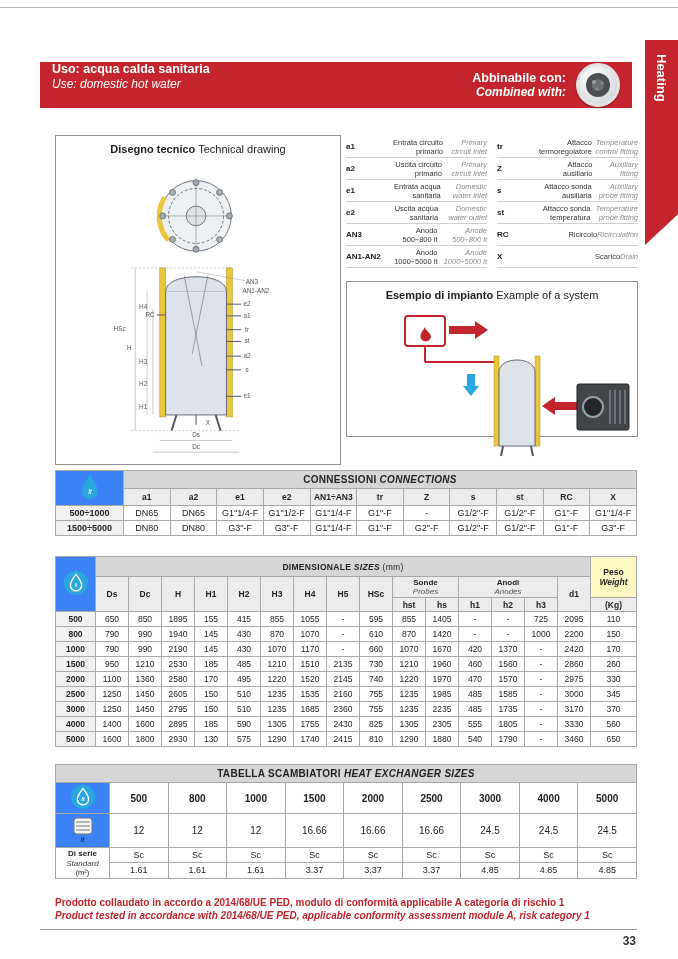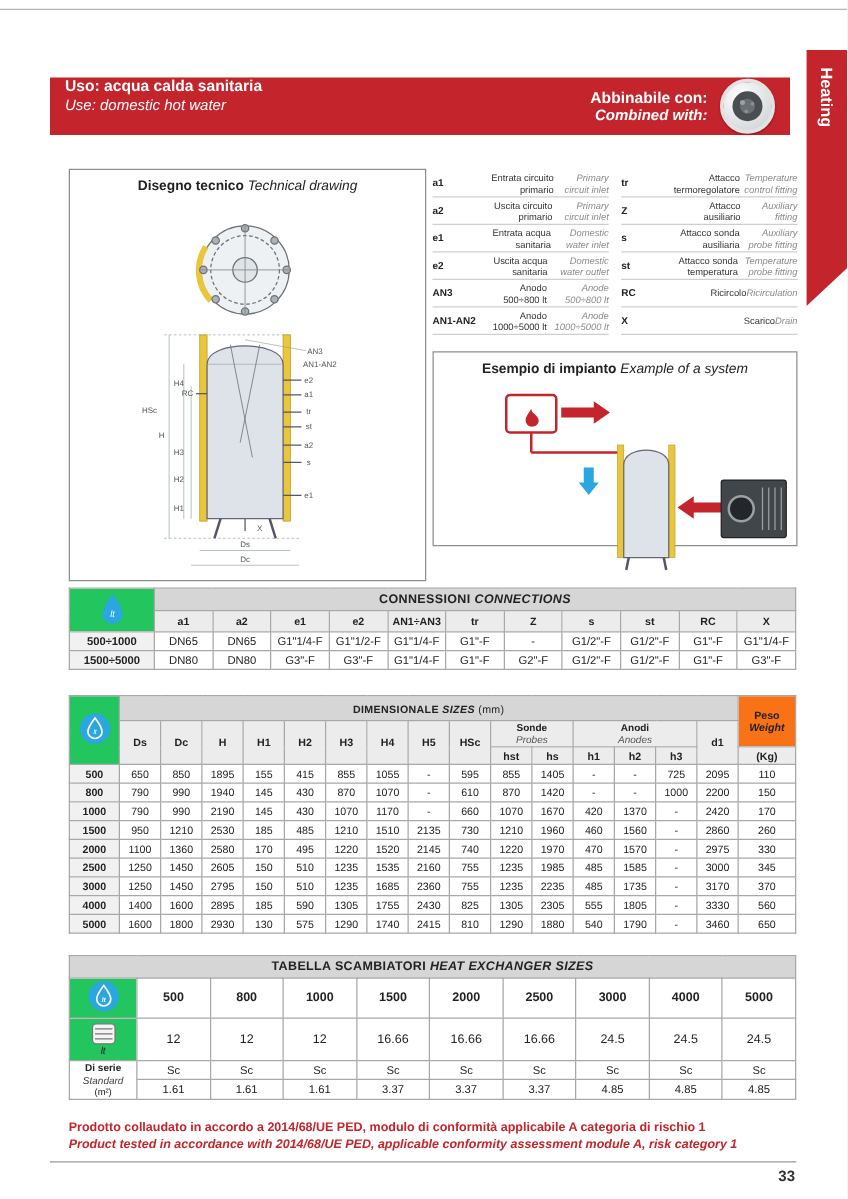--- a/index.html
+++ b/index.html
@@ -20,21 +20,21 @@
   
   .heating-tab{position:absolute;left:645px;top:40px;width:33px;height:205px;background:#c4242b;clip-path:polygon(0 0,100% 0,100% 85%,0 100%);color:#fff;font-weight:bold;font-size:13px;display:flex;justify-content:center;padding-top:14px}
   .heating-tab span{writing-mode:vertical-rl}
 
   
   .box{position:absolute;border:1px solid #8f8f8f;background:#fff}
   .tech-box{left:55px;top:135px;width:286px;height:330px}
   .system-box{left:346px;top:281px;width:292px;height:156px}
   .box-title{text-align:center;font-size:11px;margin-top:7px;color:#222}
   .t-b{font-weight:bold}
-  .t-i{font-style:italic}
+  .t-i{}
   .tech-svg{position:absolute;left:0;top:26px;width:286px;height:300px}
   .tech-svg text{font-size:6.5px;fill:#555;text-anchor:middle;font-family:"Liberation Sans",sans-serif}
   .sys-svg{position:absolute;left:0;top:28px;width:292px;height:152px}
 
   
   .legend{position:absolute;left:346px;top:136px;width:292px;display:flex;gap:10px}
   .legend-col{width:141px}
   .legend-row{display:flex;justify-content:space-between;align-items:center;border-bottom:1px solid #cfcfcf;min-height:22px;padding:1px 0}
   .legend-code{font-weight:bold;font-size:8px;color:#222;flex:0 0 42px;text-align:left}
   .legend-desc{display:flex;text-align:right}
@@ -44,32 +44,32 @@
   
   .grid{border-collapse:collapse;table-layout:fixed;width:582px;font-size:9px;color:#222;background:#fff}
   .grid td,.grid th{border:1px solid #a8a8a8;text-align:center;vertical-align:middle;padding:1px;overflow:hidden}
   .band-cell{background:#d6d6d6;font-size:10px;letter-spacing:.3px}
   .tb-b{font-weight:bold}
   .tb-bi{font-weight:bold;font-style:italic}
   .hcell{background:#ececec;font-weight:bold;font-size:8.5px}
   .hcell .g-it{font-weight:bold;font-size:8px}
   .hcell .g-en{font-style:italic;font-weight:normal;color:#555;font-size:8px}
   .rowlabel{background:#f1f1f1;font-weight:bold}
-  .icon-cell{background:#22c55e}
+  .icon-cell{background:#3b82f6}
   .conn-wrap{position:absolute;left:55px;top:470px}
   #conn-title{height:18px}
   #conn-head{height:17px}
   .conn tbody tr{height:15px}
   .dim-wrap{position:absolute;left:55px;top:556px}
   .dim td{font-size:8.5px}
   #dim-title{height:20px}
   #dim-head1{height:16px}
   #dim-head2{height:14px}
   .dim tbody tr{height:15px}
-  .peso-head{background:#f97316;font-size:8px}
+  .peso-head{background:#fef9c3;font-size:8px}
   .peso-head .p-it{font-weight:bold}
   .peso-head .p-en{font-weight:bold;font-style:italic}
   .exch-wrap{position:absolute;left:55px;top:764px}
   #exch-title{height:18px}
   #exch-cap{height:30px}
   #exch-cap td{font-weight:bold;font-size:10px}
   #exch-coil{height:34px;font-size:10px}
   #exch-sc{height:14px}
   #exch-area{height:16px}
   .serie-label{font-size:8px;line-height:1.2}

